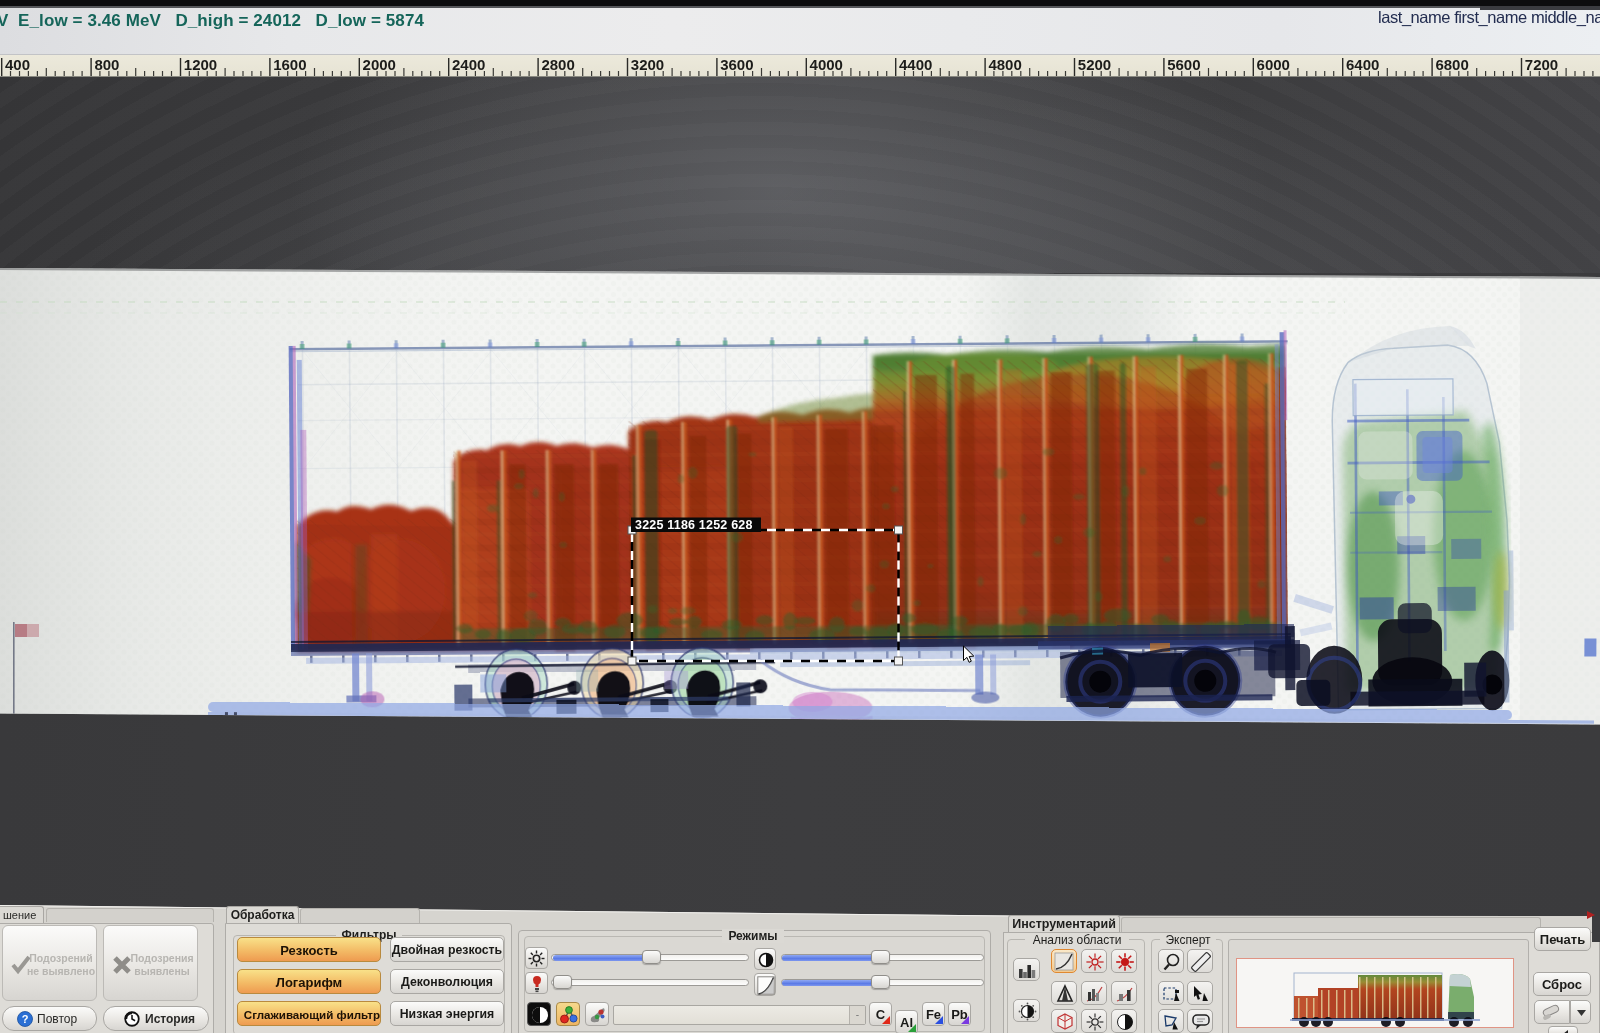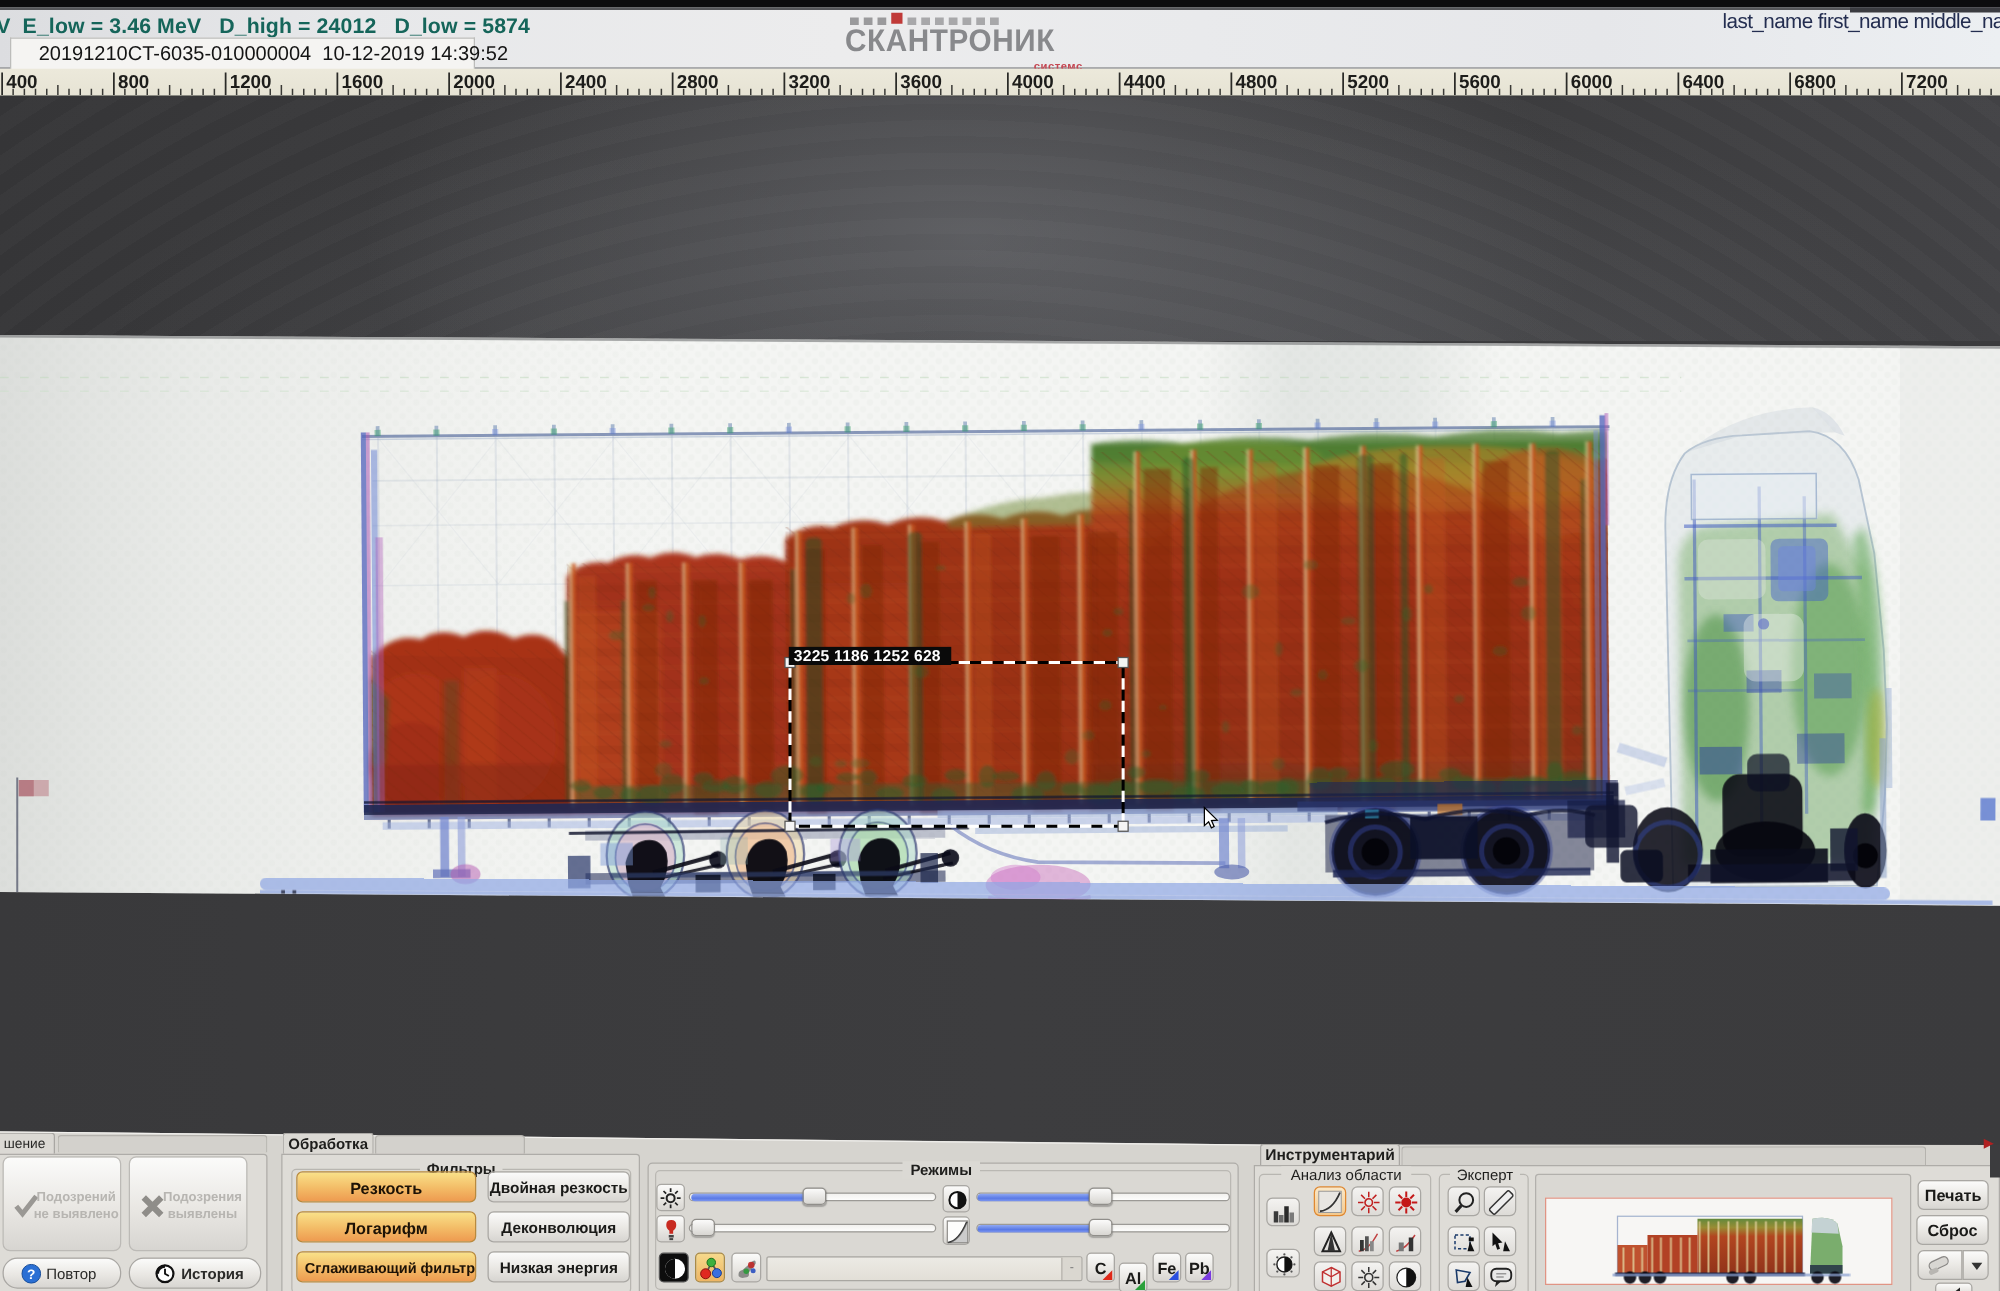--- a/index.html
+++ b/index.html
@@ -3,41 +3,21 @@
 *{margin:0;padding:0;box-sizing:border-box}
 html,body{width:1600px;height:1033px;overflow:hidden;background:#3a3a3c;font-family:"Liberation Sans",sans-serif}
 .abs{position:absolute}
 </style></head><body>
 <div style="position:relative;width:1600px;height:1033px">
     <div class="abs" style="left:0;top:0;width:1600px;height:55px;background:linear-gradient(90deg,#dcdde0 0,#e7e8ea 18%,#ececed 42%,#e9eaec 60%,#e6e7ea 80%,#eceff2 100%);border-bottom:1px solid #c2c3c6">
 <div class="abs" style="left:0;top:0;width:1600px;height:6px;background:#0c0c0e"></div>
 <div class="abs" style="left:0;top:6px;width:1600px;height:2px;background:#55565a"></div>
 <div class="abs" style="left:1480px;top:6px;width:120px;height:4px;background:#3a3b40"></div>
 <div class="abs" style="left:-3px;top:11px;font-size:17px;font-weight:bold;color:#15655a;letter-spacing:0.1px;white-space:nowrap">V&nbsp;&nbsp;E_low = 3.46 MeV&nbsp;&nbsp;&nbsp;D_high = 24012&nbsp;&nbsp;&nbsp;D_low = 5874</div>
-<div class="abs" style="left:8px;top:30px;width:372px;height:26px;background:#f5f4f2;border:1px solid #bcbcba;border-bottom:none">
-<div class="abs" style="left:22px;top:4px;font-size:16px;color:#141414;white-space:nowrap">20191210CT-6035-010000004&nbsp;&nbsp;10-12-2019 14:39:52</div>
-      </div>
 <div class="abs" style="left:1378px;top:8px;font-size:16.5px;letter-spacing:-0.45px;color:#232d50;white-space:nowrap">last_name first_name middle_name</div>
-</div>
-    <div class="abs" style="left:676px;top:10px;width:220px;height:46px">
-<svg width="130" height="10" style="position:absolute;left:4px;top:0">
-        <rect x="0" y="4" width="7" height="7" fill="#9a9a9c"></rect>
-        <rect x="11" y="4" width="7" height="7" fill="#9a9a9c"></rect>
-        <rect x="22" y="4" width="7" height="7" fill="#9a9a9c"></rect>
-        <rect x="33" y="0" width="9" height="9" fill="#c03a38"></rect>
-        <rect x="46" y="4" width="7" height="7" fill="#a8a8aa"></rect>
-        <rect x="57" y="4" width="7" height="7" fill="#a8a8aa"></rect>
-        <rect x="68" y="4" width="7" height="7" fill="#a8a8aa"></rect>
-        <rect x="79" y="4" width="7" height="7" fill="#a8a8aa"></rect>
-        <rect x="90" y="4" width="7" height="7" fill="#a8a8aa"></rect>
-        <rect x="101" y="4" width="7" height="7" fill="#a8a8aa"></rect>
-        <rect x="112" y="4" width="7" height="7" fill="#a8a8aa"></rect>
-      </svg>
-<div class="abs" style="left:0px;top:9px;font-size:25px;font-weight:bold;color:#88898c;letter-spacing:0.5px;transform:scaleX(0.95);transform-origin:0 0">СКАНТРОНИК</div>
-<div class="abs" style="left:151px;top:38px;font-size:9px;font-weight:bold;color:#c44752;letter-spacing:0.4px">системс</div>
 </div>
     <div class="abs" style="left:0;top:55px;width:1600px;height:22px;background:linear-gradient(#ece9db,#e6e3d4)">
 <svg width="1600" height="22" style="position:absolute;left:0;top:0">
         <rect x="1.0" y="3" width="1.4" height="19" fill="#2b2b28"></rect>
         <text x="5.0" y="15" font-size="15" font-weight="bold" fill="#1c1c1a">400</text>
         <rect x="9.9" y="16" width="1.2" height="6" fill="#3a3a36"></rect>
         <rect x="18.9" y="16" width="1.2" height="6" fill="#3a3a36"></rect>
         <rect x="27.8" y="16" width="1.2" height="6" fill="#3a3a36"></rect>
         <rect x="36.8" y="16" width="1.2" height="6" fill="#3a3a36"></rect>
         <rect x="45.7" y="13" width="1.2" height="9" fill="#3a3a36"></rect>
@@ -1096,21 +1076,21 @@
         <rect x="158" y="46" width="26" height="7" fill="#1a2140" opacity="0.75"></rect>
         <circle cx="14" cy="56" r="5" fill="#0a0a14" opacity="0.92"></circle>
         <circle cx="26" cy="56" r="5" fill="#0a0a14" opacity="0.92"></circle>
         <circle cx="38" cy="56" r="5" fill="#0a0a14" opacity="0.92"></circle>
         <circle cx="96" cy="56" r="5" fill="#0a0a14" opacity="0.92"></circle>
         <circle cx="110" cy="56" r="5" fill="#0a0a14" opacity="0.92"></circle>
         <circle cx="164" cy="56" r="5" fill="#0a0a14" opacity="0.92"></circle>
         <circle cx="178" cy="56" r="5" fill="#0a0a14" opacity="0.92"></circle>
         <rect x="0" y="53" width="190" height="2" fill="#8aa0d0" opacity="0.8"></rect>
       </svg>
-      <div style="position:absolute;left:1534px;top:39px;width:57px;height:24px;background:linear-gradient(#fbfbfa,#e9e7e3 55%,#d7d5d1);border:1px solid #a9a7a3;border-radius:5px;font-size:13px;font-weight:bold;color:#1a1a18;text-align:center;line-height:24px">Печать</div>
+      <div style="position:absolute;left:1534px;top:22px;width:57px;height:24px;background:linear-gradient(#fbfbfa,#e9e7e3 55%,#d7d5d1);border:1px solid #a9a7a3;border-radius:5px;font-size:13px;font-weight:bold;color:#1a1a18;text-align:center;line-height:24px">Печать</div>
       <div style="position:absolute;left:1533px;top:67px;width:58px;height:24px;background:linear-gradient(#fbfbfa,#e9e7e3 55%,#d7d5d1);border:1px solid #a9a7a3;border-radius:5px;font-size:13px;font-weight:bold;color:#1a1a18;text-align:center;line-height:24px">Сброс</div>
       <div style="position:absolute;left:1534px;top:95px;width:36px;height:24px;background:linear-gradient(#fbfbfa,#e9e7e3 55%,#d7d5d1);border:1px solid #a9a7a3;border-radius:5px 0 0 5px">
         <svg width="22" height="18" viewBox="0 0 22 18" style="position:absolute;left:6px;top:3px">
           <rect x="3" y="3" width="16" height="7" rx="3.5" transform="rotate(-25 11 9)" fill="#d8d6d2" stroke="#8a8886" stroke-width="1"></rect>
           <rect x="2" y="11" width="8" height="4" rx="2" transform="rotate(-25 6 13)" fill="#b8b6b2"></rect>
         </svg>
       </div>
       <div style="position:absolute;left:1570px;top:95px;width:21px;height:24px;background:linear-gradient(#fbfbfa,#e9e7e3 55%,#d7d5d1);border:1px solid #a9a7a3;border-radius:0 5px 5px 0">
         <svg width="9" height="6" style="position:absolute;left:6px;top:9px">
           <path d="M0 0 L9 0 L4.5 6 Z" fill="#333"></path>

